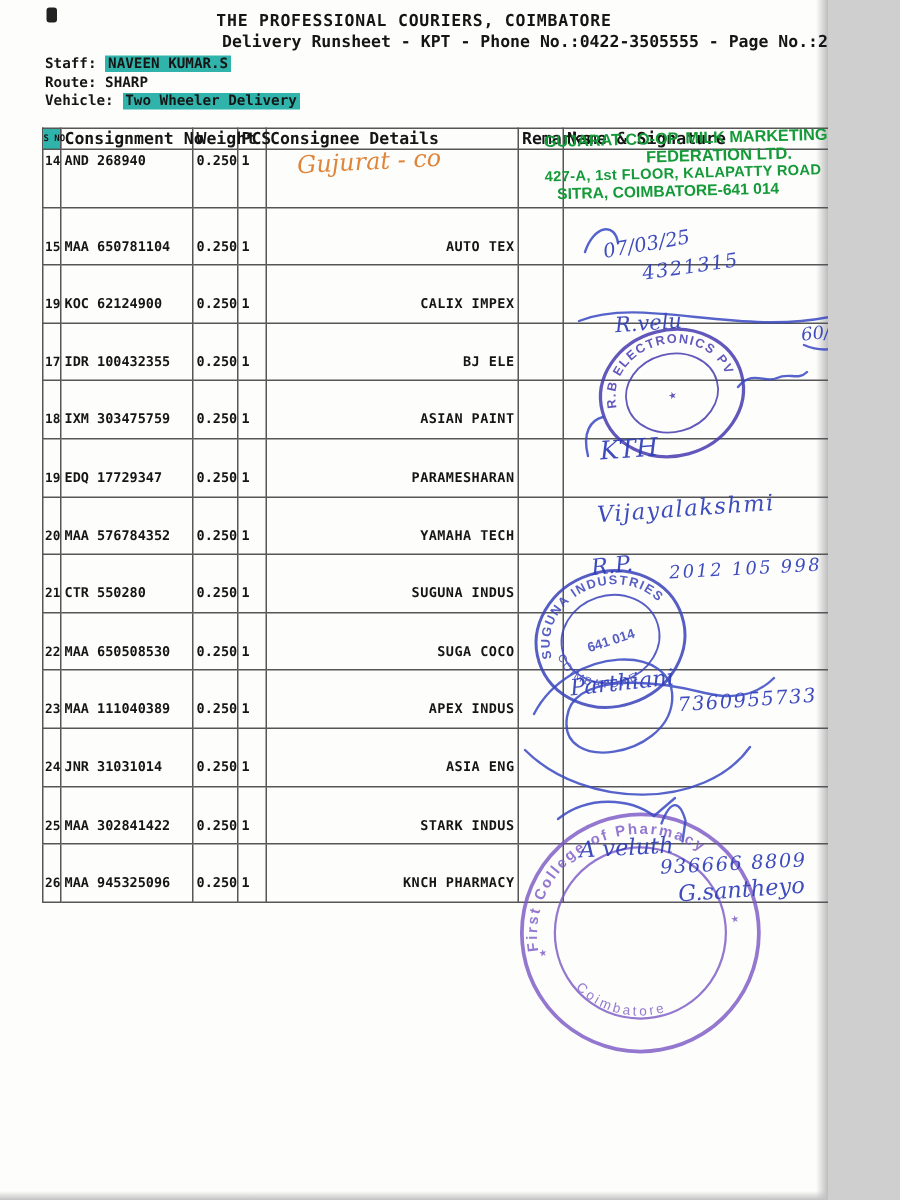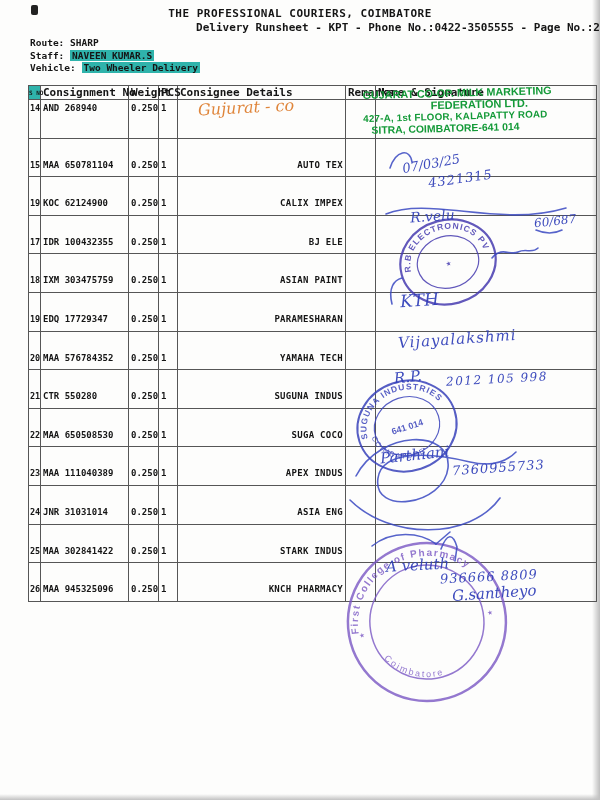--- a/index.html
+++ b/index.html
@@ -1,18 +1,18 @@
 <!DOCTYPE html>
 <html><head>
 <meta charset="utf-8">
 <style>
   * { margin:0; padding:0; box-sizing:border-box; }
   html,body { background:#cfcfcf; }
   .page {
-    position:relative; width:600px; height:800px; background:#fdfdfc;
+    position:relative; width:552px; height:800px; background:#fdfdfc;
     font-family:"DejaVu Sans Mono", monospace; color:#151515; overflow:hidden;
   }
   .edge-right { position:absolute; right:0; top:0; width:8px; height:100%;
     background:linear-gradient(to right, rgba(200,200,200,0), #bdbdbd); }
   .edge-bottom { position:absolute; left:0; bottom:0; width:100%; height:6px;
     background:linear-gradient(to bottom, rgba(200,200,200,0), #c2c2c2); }
   .corner-mark { position:absolute; left:31px; top:5px; width:7px; height:10px;
     background:#222; border-radius:2px; }
 
   .title { position:absolute; top:7px; left:0; right:0; text-align:center;
@@ -65,26 +65,26 @@
 
   <div class="corner-mark"></div>
   <div class="edge-right"></div>
   <div class="edge-bottom"></div>
 
   <div class="title">THE PROFESSIONAL COURIERS, COIMBATORE</div>
   <div class="subtitle">Delivery Runsheet - KPT - Phone No.:0422-3505555 - Page No.:2</div>
 
   <div class="info">
     <div>
+      <span>Staff:</span>
+      <span class="hl">NAVEEN KUMAR.S</span>
+    </div>
+    <div>
       <span>Route:</span>
       <span>SHARP</span>
-    </div>
-    <div>
-      <span>Staff:</span>
-      <span class="hl">NAVEEN KUMAR.S</span>
     </div>
     <div>
       <span>Vehicle:</span>
       <span class="hl">Two Wheeler Delivery</span>
     </div>
   </div>
 
 
   <table class="grid">
     <colgroup>

